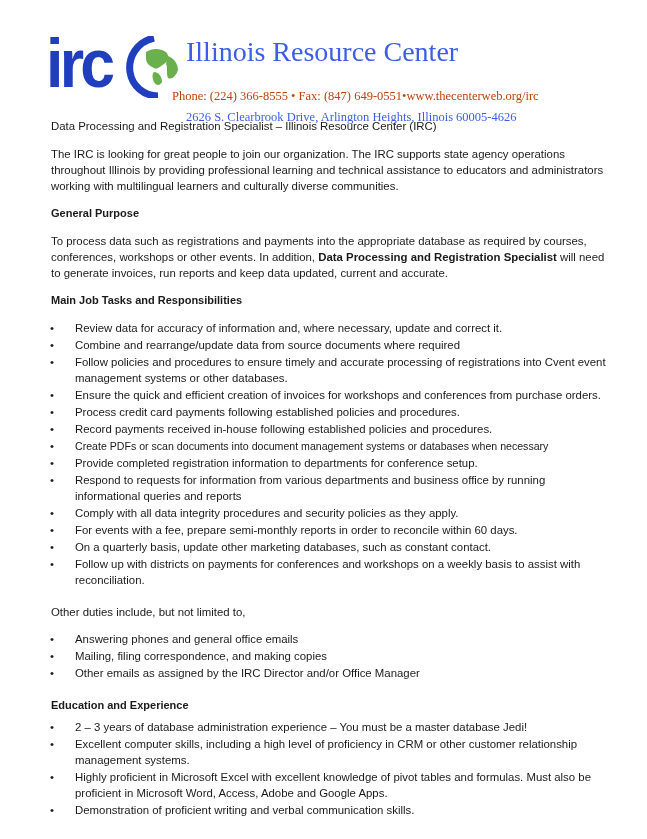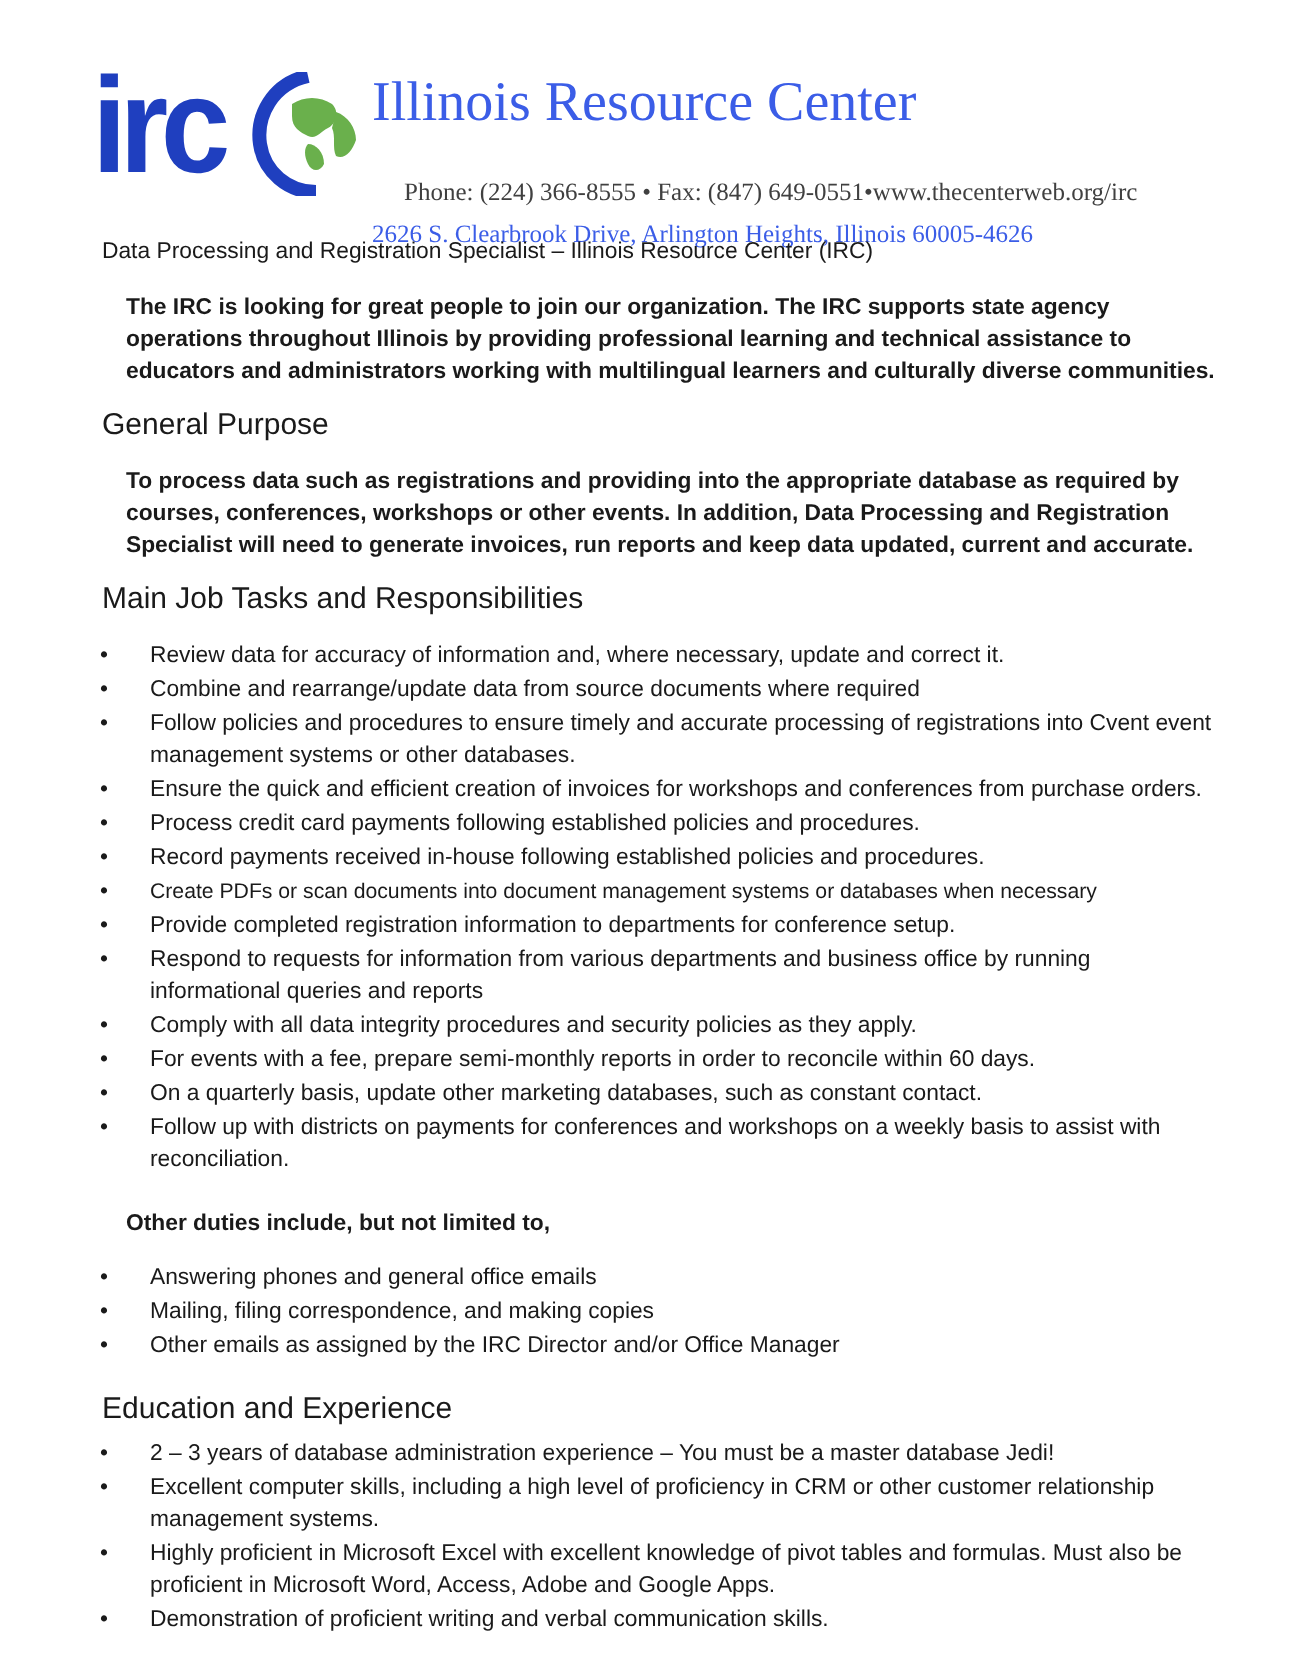--- a/index.html
+++ b/index.html
@@ -3,25 +3,25 @@
 <meta charset="utf-8">
 <style>
   html, body { margin: 0; padding: 0; background: #ffffff; }
   body { width: 647px; height: 839px; overflow: hidden; position: relative; font-family: "Liberation Sans", sans-serif; color: #1a1a1a; }
   .header { position: absolute; left: 0; top: 0; width: 647px; height: 110px; }
   .logo { position: absolute; left: 46px; top: 28px; width: 136px; height: 76px; text-align: right; }
   .logo-irc { position: absolute; left: 0; top: 0; font-family: "Liberation Sans", sans-serif; font-weight: bold; font-size: 68px; line-height: 70px; color: #1f3fbf; letter-spacing: -4px; transform: scaleX(0.92); transform-origin: left; }
   .globe { position: absolute; left: 78px; top: 8px; width: 58px; height: 62px; }
   .org-title { position: absolute; left: 186px; top: 32px; font-family: "Liberation Serif", serif; font-size: 28px; line-height: 40px; color: #3b5de7; white-space: nowrap; }
   .org-addr { position: absolute; left: 186px; top: 74px; font-family: "Liberation Serif", serif; font-size: 12.5px; line-height: 15px; color: #3b5de7; white-space: nowrap; margin-top: 36px; }
-  .org-contact { position: absolute; left: 202px; top: 89px; font-family: "Liberation Serif", serif; font-size: 12.5px; line-height: 15px; color: #404040; white-space: nowrap; }
+  .org-contact { position: absolute; left: 172px; top: 89px; font-family: "Liberation Serif", serif; font-size: 12.5px; line-height: 15px; color: #c2410c; white-space: nowrap; }
   .content { position: absolute; left: 51px; top: 118px; width: 560px; font-size: 11.4px; line-height: 16px; }
   .doc-title { font-weight: normal; margin: 0 0 12px 0; }
-  p { margin: 0 0 11px 12px; font-weight: bold; }
-  h3 { font-size: 15px; font-weight: normal; margin: 0 0 12px 0; line-height: 16px; }
+  p { margin: 0 0 11px 0; }
+  h3 { font-size: 11px; font-weight: bold; margin: 0 0 12px 0; line-height: 16px; }
   ul { list-style: none; margin: 0 0 12px 0; padding: 0; }
   ul li { position: relative; padding-left: 24px; margin: 0 0 1px 0; }
   ul li .bullet { position: absolute; left: -1px; top: 0; }
   .small-item { font-size: 10.6px; }
   .gap-after { margin-bottom: 16px; }
 </style>
 </head>
 <body>
 
 <div class="header">
@@ -38,21 +38,21 @@
   <div class="org-title">Illinois Resource Center</div>
   <div class="org-addr">2626 S. Clearbrook Drive, Arlington Heights, Illinois  60005-4626</div>
   <div class="org-contact">Phone: (224) 366-8555 • Fax: (847) 649-0551•www.thecenterweb.org/irc</div>
 </div>
 
 <div class="content">
   <div class="doc-title">Data Processing and Registration Specialist – Illinois Resource Center (IRC)</div>
   <p>The IRC is looking for great people to join our organization. The IRC supports state agency operations throughout Illinois by providing professional learning and technical assistance to educators and administrators working with multilingual learners and culturally diverse communities.</p>
 
   <h3>General Purpose</h3>
-  <p><span>To process data such as registrations and providing into the appropriate database as required by courses, conferences, workshops or other events.  In addition, </span><b>Data Processing and Registration Specialist</b><span> will need to generate invoices, run reports and keep data updated, current and accurate.</span></p>
+  <p><span>To process data such as registrations and payments into the appropriate database as required by courses, conferences, workshops or other events.  In addition, </span><b>Data Processing and Registration Specialist</b><span> will need to generate invoices, run reports and keep data updated, current and accurate.</span></p>
 
   <h3>Main Job Tasks and Responsibilities</h3>
   <ul class="gap-after">
     <li><span class="bullet">•</span><span>Review data for accuracy of information and, where necessary, update and correct it.</span></li>
     <li><span class="bullet">•</span><span>Combine and rearrange/update data from source documents where required</span></li>
     <li><span class="bullet">•</span><span>Follow policies and procedures to ensure timely and accurate processing of registrations into Cvent event management systems or other databases.</span></li>
     <li><span class="bullet">•</span><span>Ensure the quick and efficient creation of invoices for workshops and conferences from purchase orders.</span></li>
     <li><span class="bullet">•</span><span>Process credit card payments following established policies and procedures.</span></li>
     <li><span class="bullet">•</span><span>Record payments received in-house following established policies and procedures.</span></li>
     <li><span class="bullet">•</span><span class="small-item">Create PDFs or scan documents into document management systems or databases when necessary</span></li>

